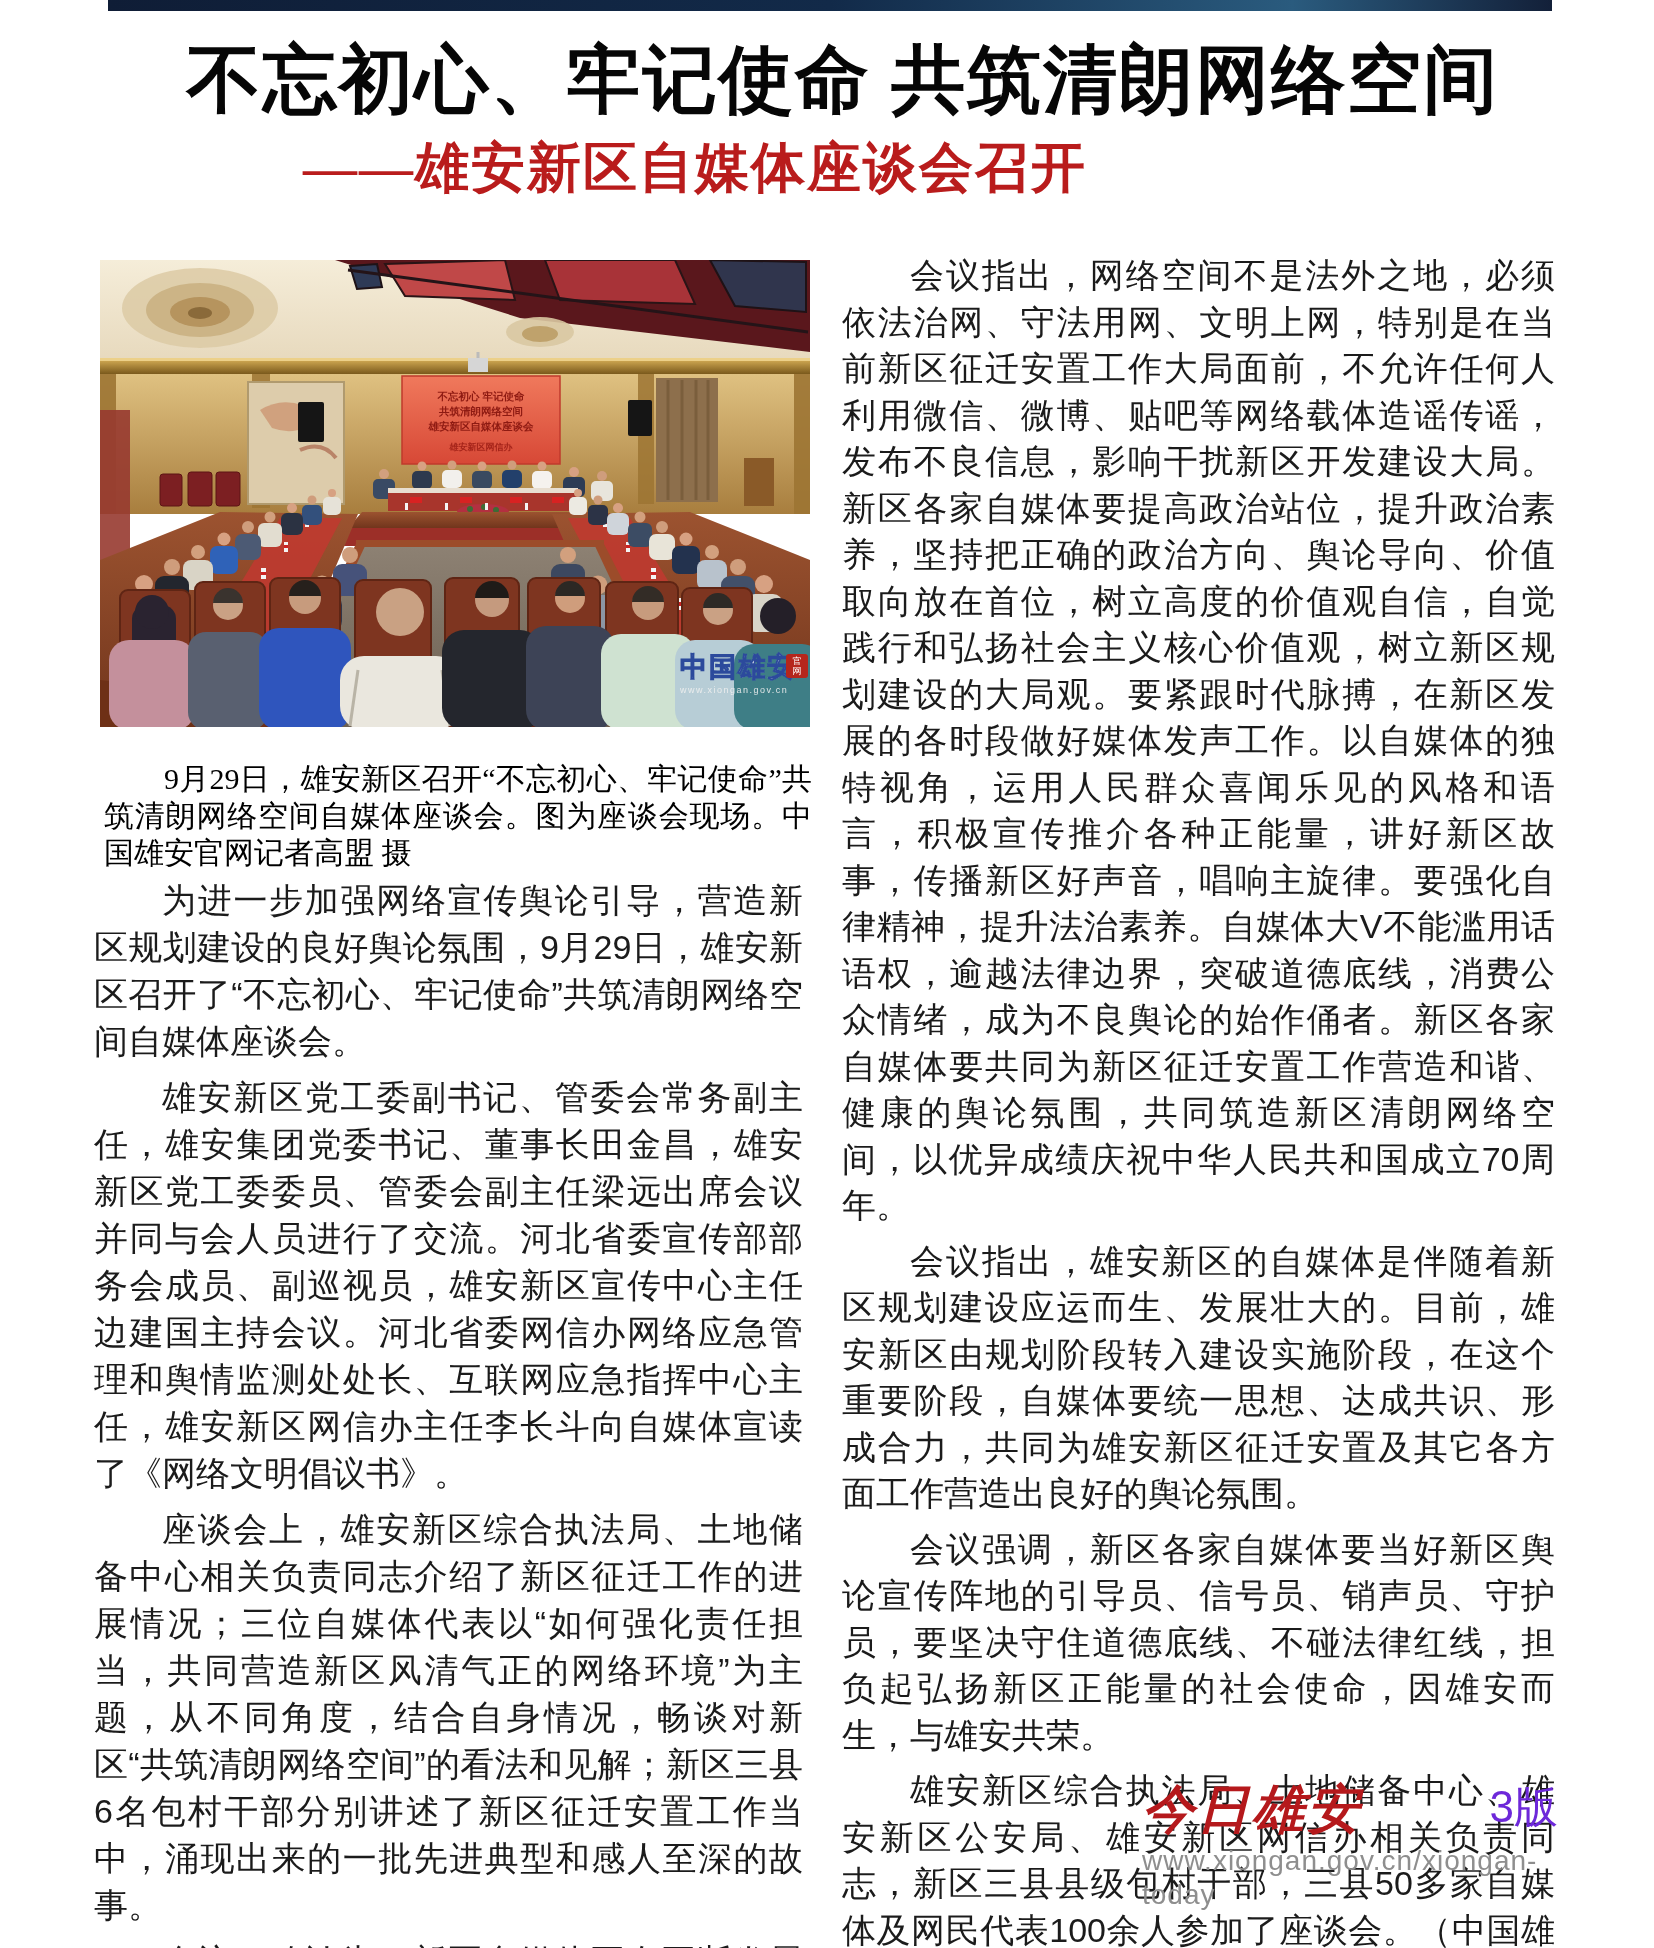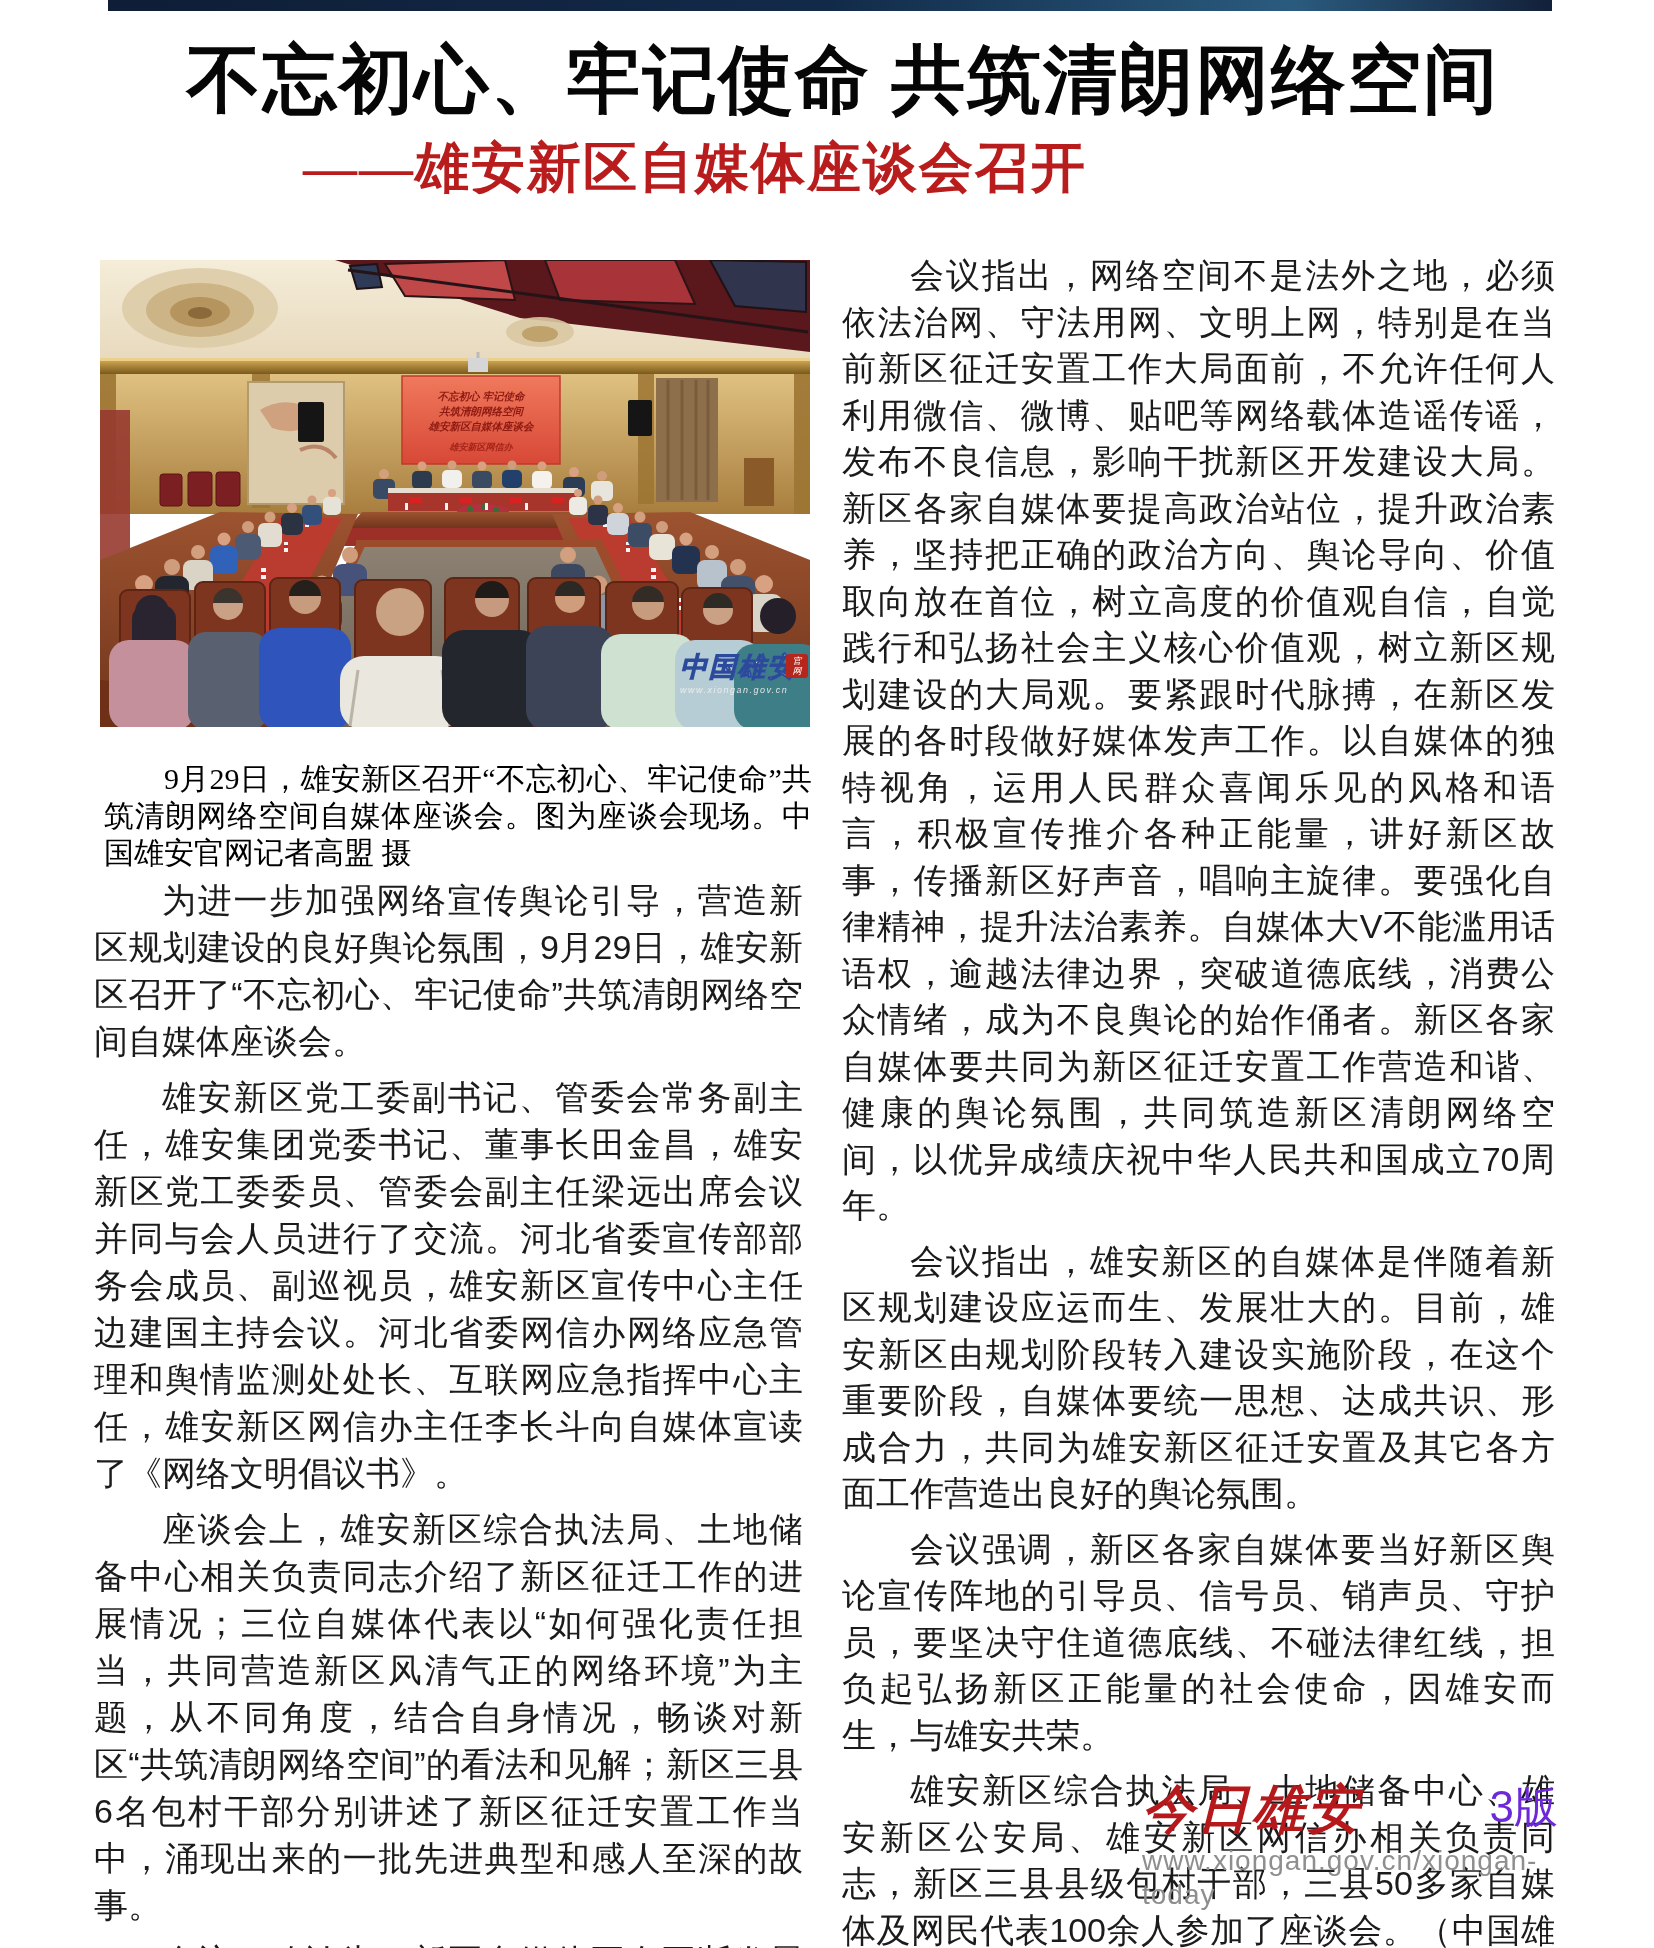--- a/index.html
+++ b/index.html
@@ -6,21 +6,21 @@
   .page{position:relative;width:1654px;height:1948px;background:#ffffff;overflow:hidden;
         font-family:"Liberation Sans",sans-serif;color:#1b1b1b;}
   .topbar{position:absolute;left:108px;top:0;width:1444px;height:11px;
         background:linear-gradient(90deg,#0f1d36 0%,#122a49 50%,#2a5b7e 82%,#132039 100%);}
   .title1{position:absolute;top:34px;left:0;width:100%;text-align:center;
         font-family:"Liberation Serif",serif;font-weight:700;font-size:74px;line-height:92px;
         color:#060606;letter-spacing:2px;white-space:nowrap;padding-left:16px;}
   .title2{position:absolute;top:128px;left:calc(50% - 132px);transform:translateX(-50%);
         font-family:"Liberation Serif",serif;font-weight:700;font-size:54px;line-height:80px;
         color:#b91c1c;letter-spacing:2px;white-space:nowrap;}
-  .photo-fig{position:absolute;left:100px;top:260px;width:710px;height:467px;overflow:hidden;font-style:italic;}
+  .photo-fig{position:absolute;left:100px;top:260px;width:710px;height:467px;overflow:hidden;}
   .photo-fig svg{display:block;}
   .caption{position:absolute;left:104px;top:760px;width:708px;
         font-family:"Liberation Serif",serif;font-size:30px;line-height:37px;color:#000;
         text-indent:2em;text-align:justify;}
   .coltext p{margin:9px;text-indent:2em;font-size:34px;line-height:47px;text-align:justify;color:#1b1b1b;}
   .col-left{position:absolute;left:85px;top:868px;width:727px;}
   .col-right{position:absolute;left:833px;top:243px;width:731px;}
   .col-right p{line-height:46.5px;}
   .footer{position:absolute;right:96px;top:1782px;width:416px;}
   .footer-row{display:flex;align-items:flex-start;justify-content:space-between;}

